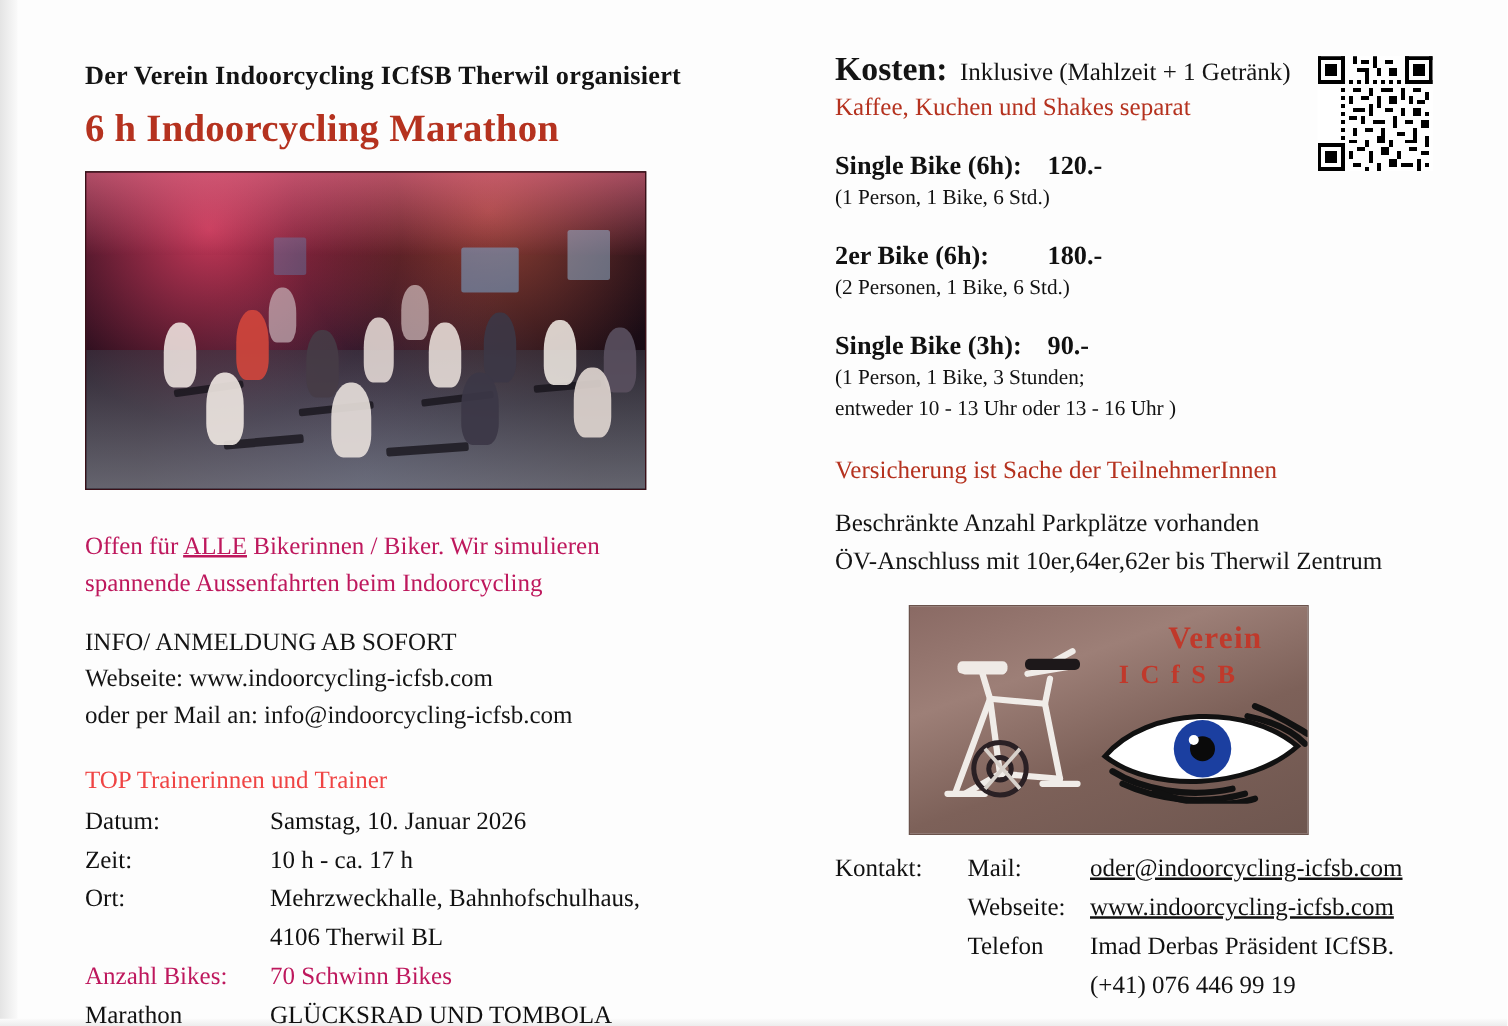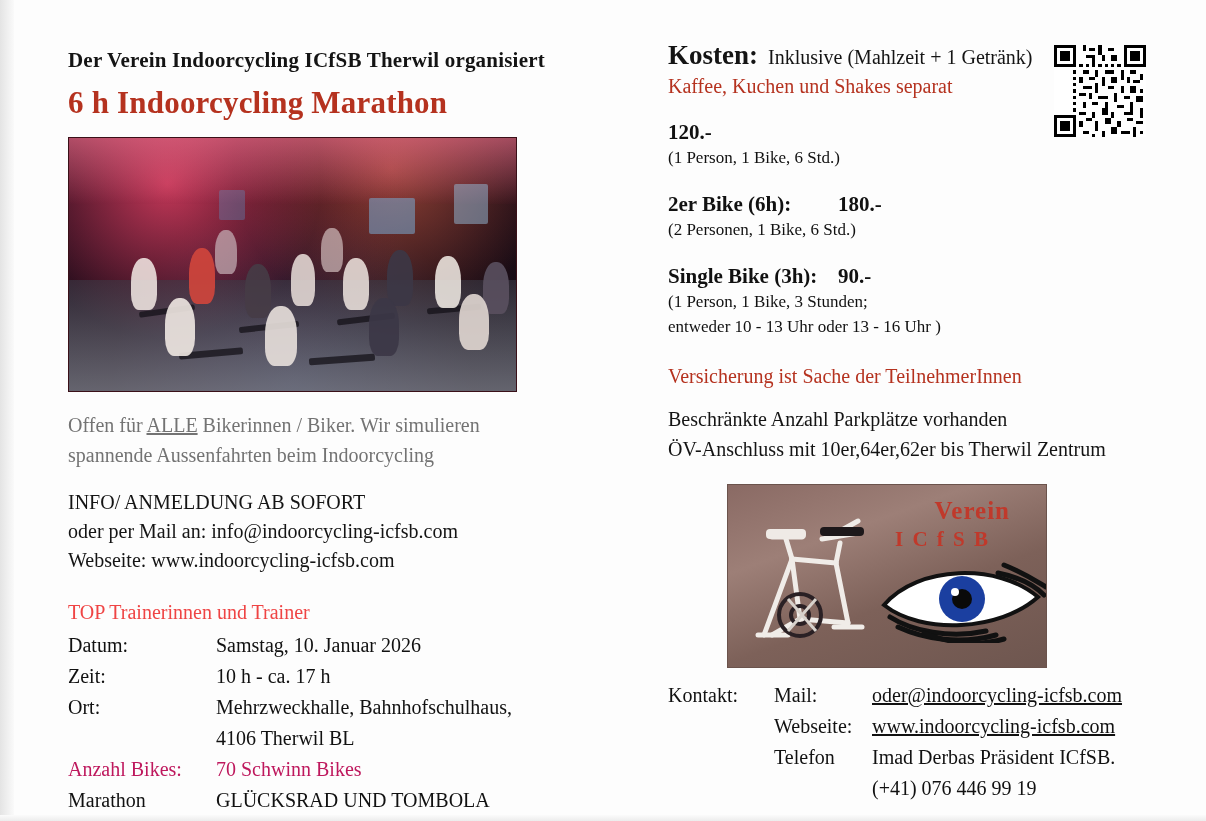--- a/index.html
+++ b/index.html
@@ -102,24 +102,24 @@
     background: rgba(20,18,24,0.75);
     border-radius: 2px;
   }
   .photo .screen {
     position: absolute;
     background: rgba(120,170,210,0.55);
     border-radius: 2px;
   }
 
   .red-note {
-    color: #737373;
+    color: #be185d;
     font-size: 20px;
     line-height: 1.5;
-    margin-top: 18px;
+    margin-top: 30px;
   }
   .red-note u { text-decoration: underline; }
 
   .info-block {
     margin-top: 18px;
     font-size: 20px;
     line-height: 1.45;
     color: #141414;
   }
 
@@ -303,22 +303,22 @@
       <div class="rider" style="left:252px;top:90px;width:22px;height:44px;background:rgba(210,190,190,0.7);"></div>
     </div>
 
     <div class="red-note">
       <span>Offen für </span><u>ALLE</u><span> Bikerinnen / Biker. Wir simulieren</span>
       <div>spannende Aussenfahrten beim Indoorcycling</div>
     </div>
 
     <div class="info-block">
       <div>INFO/ ANMELDUNG AB SOFORT</div>
+      <div>Webseite: www.indoorcycling-icfsb.com</div>
       <div>oder per Mail an: info@indoorcycling-icfsb.com</div>
-      <div>Webseite: www.indoorcycling-icfsb.com</div>
     </div>
 
     <div class="top-trainer">TOP Trainerinnen und Trainer</div>
 
     <table class="facts">
       <tbody>
         <tr>
           <td class="label">Datum:</td>
           <td>Samstag, 10. Januar 2026</td>
         </tr>
@@ -348,20 +348,21 @@
 
   <div class="col-right">
     <div class="kosten-row">
       <span class="kosten-title">Kosten:</span>
       <span class="kosten-sub">Inklusive (Mahlzeit + 1 Getränk)</span>
     </div>
     <div class="kaffee">Kaffee, Kuchen und Shakes separat</div>
 
     <div class="price-group">
       <div class="price-main">
+        <span class="pname">Single Bike (6h):</span>
         <span class="pval">120.-</span>
       </div>
       <div class="price-sub">(1 Person, 1 Bike, 6 Std.)</div>
     </div>
 
     <div class="price-group">
       <div class="price-main">
         <span class="pname">2er Bike (6h):</span>
         <span class="pval">180.-</span>
       </div>

